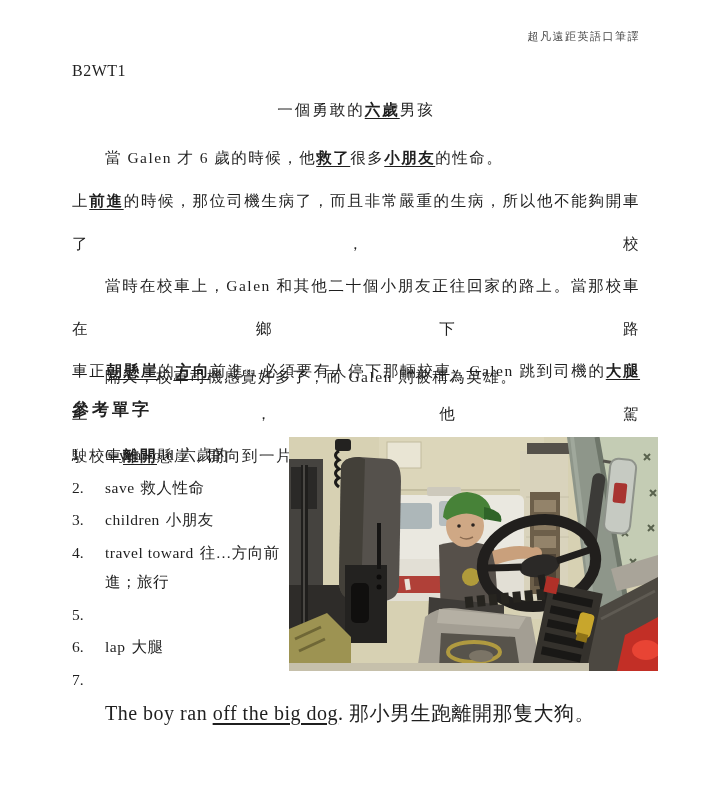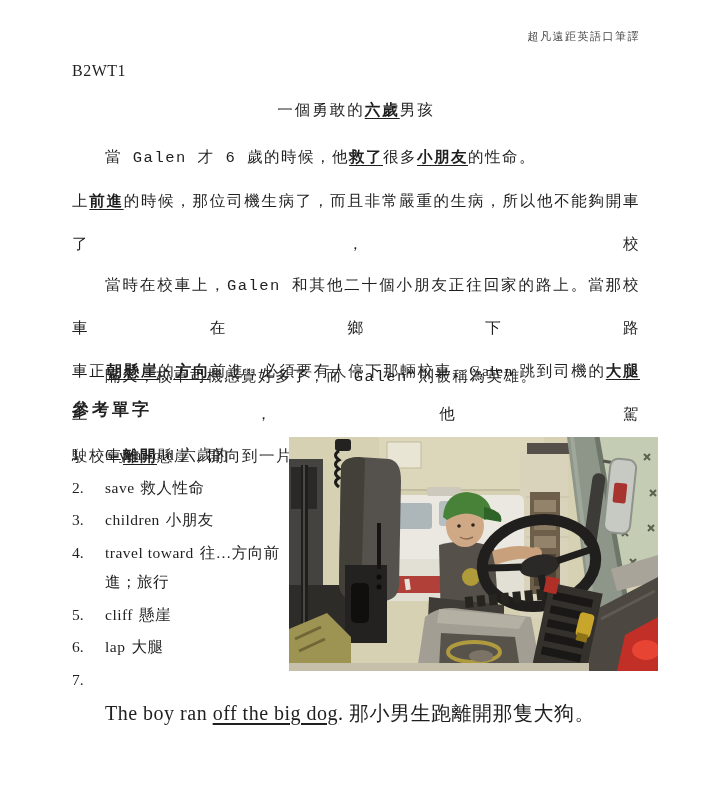--- a/index.html
+++ b/index.html
@@ -19,21 +19,21 @@
   .title {
     position:absolute; top:100px; left:72px; width:568px; text-align:center;
     font-size:15.5px; letter-spacing:2px;
   }
   .para {
     position:absolute; left:72px; width:568px; font-size:15.5px;
     line-height:42.5px; letter-spacing:1.5px;
   }
   .ln { text-align:justify; }
   .ln.jl { text-align-last:justify; }
-  .ln.first { text-indent:33px;font-family:Liberation Mono, monospace; }
+  .ln.first { text-indent:33px; }
   .b { font-weight:bold; }
   .u { text-decoration:underline; text-underline-offset:3px;text-align:right; }
   .du { text-decoration:underline; text-decoration-style:dotted; text-underline-offset:3px; }
   .vocab-h {
     position:absolute; top:398px; left:72px; font-size:17px; font-weight:bold;
     letter-spacing:3px; line-height:24px;
   }
   .vlist { position:absolute; top:440px; left:72px; width:230px; font-size:15.5px; }
   .vitem { display:flex; line-height:29.5px; margin-bottom:3px; }
   .vnum { width:33px; flex:none; }
@@ -89,21 +89,20 @@
     <div class="vitem">
       <span class="vnum">3.</span>
       <span class="vtext"><span class="ven">children</span><span>小朋友</span></span>
     </div>
     <div class="vitem">
       <span class="vnum">4.</span>
       <span class="vtext"><span class="ven">travel toward</span><span>往…方向前進；旅行</span></span>
     </div>
     <div class="vitem">
       <span class="vnum">5.</span>
-      <span class="vtext"><span class="ven">cliff</span><span>懸崖</span></span>
     </div>
     <div class="vitem">
       <span class="vnum">6.</span>
       <span class="vtext"><span class="ven">lap</span><span>大腿</span></span>
     </div>
     <div class="vitem">
       <span class="vnum">7.</span>
     </div>
   </div>
 

